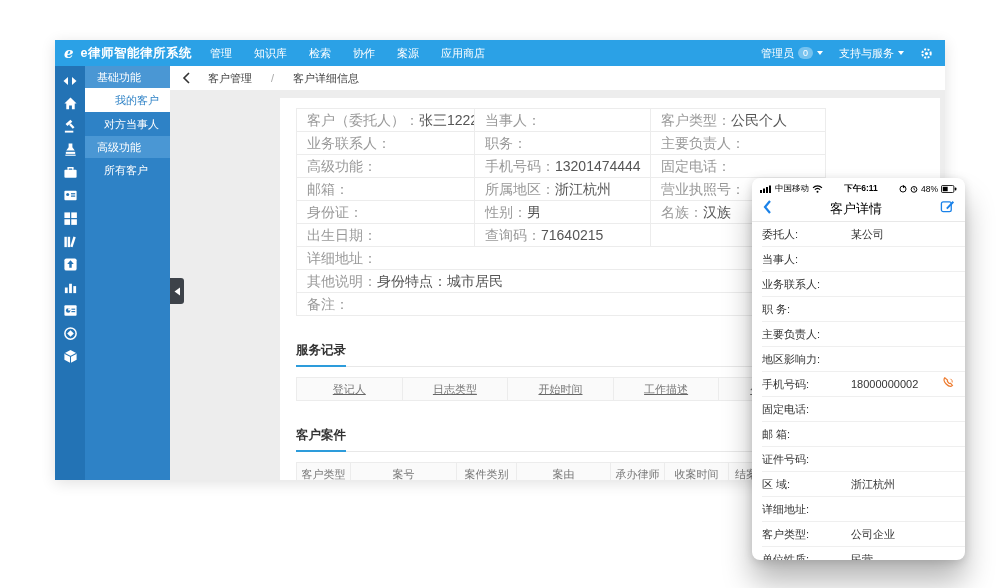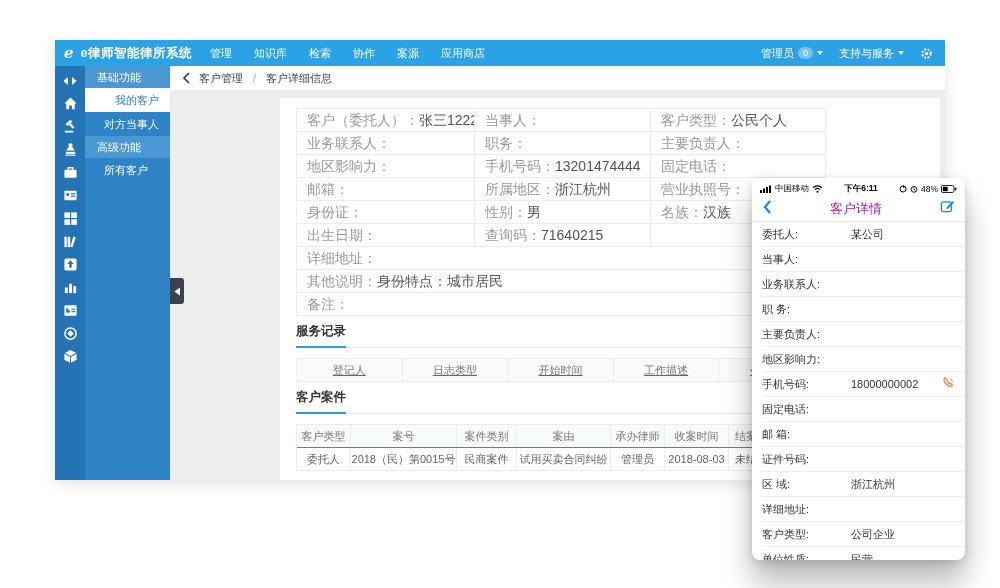--- a/index.html
+++ b/index.html
@@ -27,35 +27,35 @@
   .rail svg { display:block; }
 
   
   .submenu { width:85px; background:#2e82c6; color:#fff; font-size:11px; flex:0 0 85px; }
   .sm-hdr { background:#4a97d4; height:22px; line-height:22px; padding-left:12px; }
   .sm-item { height:24px; line-height:24px; padding-left:19px; cursor:pointer; }
   .sm-item.active { background:#fff; color:#2e82c6;text-align:center; }
 
   
   .content { flex:1; display:flex; flex-direction:column; min-width:0; }
-  .crumbbar { height:24px; background:#fff; display:flex; align-items:center; gap:8px; padding-left:12px; font-size:11px; color:#444; flex:0 0 24px; }
+  .crumbbar { height:24px; background:#fff; display:flex; align-items:center; gap:17px; padding-left:12px; font-size:11px; color:#444; flex:0 0 24px; }
   .crumbbar .sep { color:#aaa; margin:0 2px; }
   .back-ch { display:flex; align-items:center; cursor:pointer; }
 
   .panel { margin-left:110px; margin-top:8px; width:660px; background:#fff; flex:1; padding:10px 16px; overflow:hidden; }
 
   .ftable { width:530px; border:1px solid #ececec; border-bottom:none; font-size:14px; }
   .frow { display:grid; grid-template-columns:178px 176px 176px; border-bottom:1px solid #ececec; }
   .frow.single { grid-template-columns:1fr; }
   .fcell { height:22px; line-height:22px; padding-left:10px; border-right:1px solid #ececec; overflow:hidden; white-space:nowrap; }
   .fcell:last-child { border-right:none; }
   .flbl { color:#999; }
   .fval { color:#555; }
 
-  .sect { margin-top:5px; width:530px; }
+  .sect { margin-top:24px; width:530px; }
   .sect-title { font-size:12.5px; color:#333; font-weight:bold; display:inline-block; padding-bottom:6px; border-bottom:2px solid #2d9cdb; }
   .sect-rule { border-bottom:1px solid #e8e8e8; margin-top:-1px; }
 
   .dtable { width:530px; border:1px solid #ececec; font-size:11px; margin-top:10px; color:#666; }
   .drow { display:grid; border-bottom:1px solid #3b82f6; }
   .drow:last-child { border-bottom:none; }
   .drow.svc { grid-template-columns:repeat(5,1fr);text-decoration:underline; }
   .dtable.case { width:500px; }
   .drow.case { grid-template-columns:54px 106px 60px 94px 54px 64px 68px; }
   .dcell { height:22px; line-height:22px; text-align:center; border-right:1px solid #ececec; overflow:hidden; white-space:nowrap; }
@@ -64,21 +64,21 @@
   .dhead .dcell { background:#fafafa; color:#777; }
 
   .collapse-handle { position:absolute; left:115px; top:212px; width:14px; height:26px; background:#3d4249; border-radius:0 3px 3px 0; display:flex; align-items:center; justify-content:center; cursor:pointer; z-index:5; }
 
   
   .phone { position:absolute; left:752px; top:178px; width:213px; height:382px; background:#fff; border-radius:8px; box-shadow:0 22px 30px rgba(0,0,0,.28), 0 2px 10px rgba(0,0,0,.15); overflow:hidden; z-index:10; }
   .pstatus { height:18px; display:flex; align-items:center; font-size:8.5px; color:#000; padding:3px 8px 0 8px; }
   .pstatus .mid { flex:1; text-align:center; font-weight:bold; }
   .pstatus .lft,.pstatus .rgt { display:flex; align-items:center; gap:3px; }
   .pnav { height:26px; display:flex; align-items:center; border-bottom:1px solid #e8e8e8; padding:0 10px; }
-  .pnav .ptitle { flex:1; text-align:center; color:#a21caf; font-size:13px; }
+  .pnav .ptitle { flex:1; text-align:center; color:#000000; font-size:13px; }
   .prow { height:25px; display:flex; align-items:center; border-bottom:1px solid #efefef; margin:0 0 0 10px; padding-right:10px; font-size:11px; color:#333; }
   .plbl { width:72px; flex:0 0 72px; white-space:pre; }
   .pval { flex:1; color:#333;margin-left:17px; }
   .prow .picon { margin-left:auto; }
 </style>
 </head>
 <body>
 
 <div class="page">
 
@@ -244,21 +244,21 @@
               <div class="fcell"><span class="flbl">客户（委托人）：</span><span class="fval">张三1222</span></div>
               <div class="fcell"><span class="flbl">当事人：</span><span class="fval"></span></div>
               <div class="fcell"><span class="flbl">客户类型：</span><span class="fval">公民个人</span></div>
             </div>
             <div class="frow">
               <div class="fcell"><span class="flbl">业务联系人：</span><span class="fval"></span></div>
               <div class="fcell"><span class="flbl">职务：</span><span class="fval"></span></div>
               <div class="fcell"><span class="flbl">主要负责人：</span><span class="fval"></span></div>
             </div>
             <div class="frow">
-              <div class="fcell"><span class="flbl">地区影响力：</span><span class="fval"></span></div>
+              <div class="fcell"><span class="flbl">高级功能：</span><span class="fval"></span></div>
               <div class="fcell"><span class="flbl">手机号码：</span><span class="fval">13201474444</span></div>
               <div class="fcell"><span class="flbl">固定电话：</span><span class="fval"></span></div>
             </div>
             <div class="frow">
               <div class="fcell"><span class="flbl">邮箱：</span><span class="fval"></span></div>
               <div class="fcell"><span class="flbl">所属地区：</span><span class="fval">浙江杭州</span></div>
               <div class="fcell"><span class="flbl">营业执照号：</span><span class="fval"></span></div>
             </div>
             <div class="frow">
               <div class="fcell"><span class="flbl">身份证：</span><span class="fval"></span></div>

